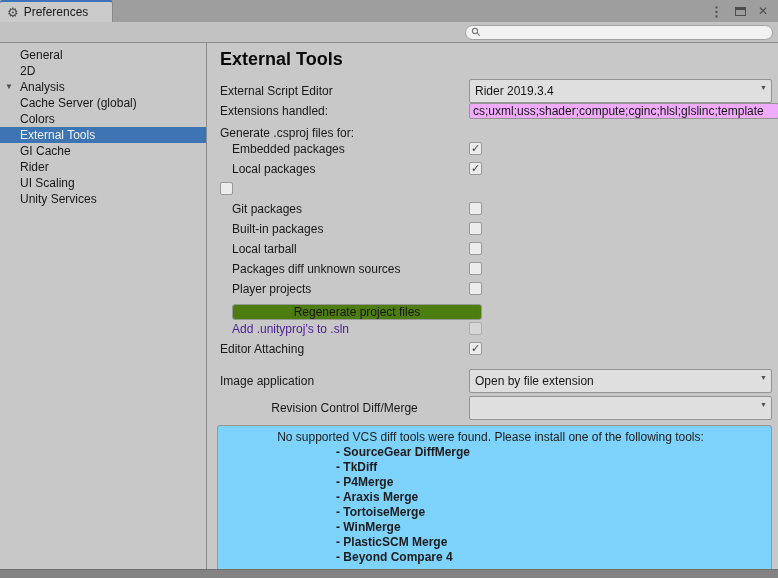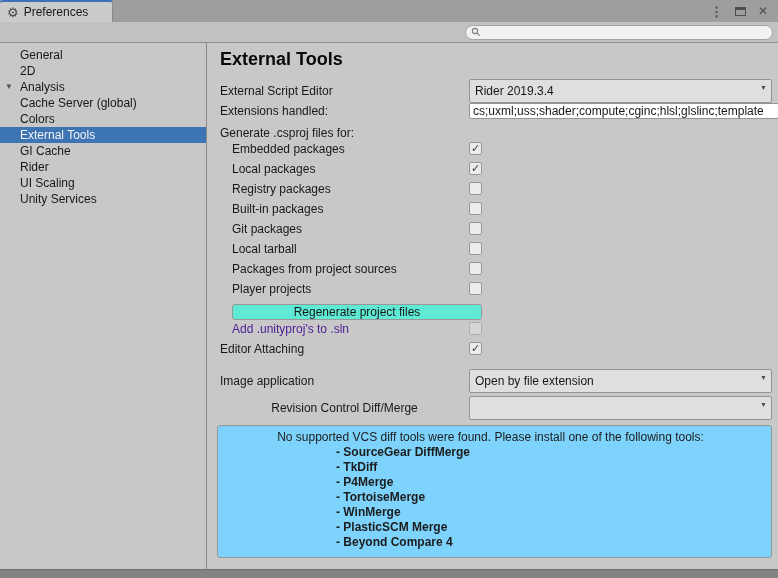--- a/index.html
+++ b/index.html
@@ -45,32 +45,32 @@
   .section-lbl { height:18px; line-height:18px; margin-top:4px; }
   .cbrow { display:flex; align-items:flex-start; height:20px; }
   .cbrow > .lbl { flex:0 0 249px; padding-left:12px; }
   .select {
     flex:1; height:24px; background:#dfdfdf; border:1px solid #949494; border-radius:2px;
     position:relative; display:flex; align-items:center; padding:0 16px 0 5px;
     white-space:nowrap; overflow:hidden;
   }
   .select .arrow { position:absolute; right:4px; top:4px; font-size:7px; color:#4f4f4f; }
   .textfield {
-    flex:1; height:16px; background:#ffffff; border:1px solid #949494; border-radius:2px;
+    flex:1; height:16px; background:#f0abfc; border:1px solid #949494; border-radius:2px;
     display:flex; align-items:center; padding:0 3px; white-space:nowrap; overflow:hidden;
     margin-right:-7px;
   }
   .checkbox {
     width:13px; height:13px; background:#ececec; border:1px solid #989898; border-radius:2px;
     display:flex; align-items:center; justify-content:center;
     font-size:11px; line-height:1; color:#3b3b3b; flex:none;
   }
   .btnrow { height:20px; display:flex; align-items:center; }
   .btn {
-    margin-left:12px; width:250px; height:16px; background:#5eead4;
+    margin-left:12px; width:250px; height:16px; background:#4d7c0f;
     border:1px solid #979797; border-radius:3px;
     display:flex; align-items:center; justify-content:center;
   }
   .disabled-row { color:#4c1d95; }
   .checkbox.off-disabled { background:#d6d6d6; border-color:#aeaeae; }
   .gap10 { margin-top:10px; }
   .gap9  { margin-top:9px;text-align:center; }
   
   .vcsbox {
     margin:8px 0 0 -3px; border:1px solid #979797; border-radius:3px;
@@ -152,45 +152,44 @@
             <span>✓</span>
           </div>
       </div>
       <div class="cbrow">
         <span class="lbl">Local packages</span>
         <div class="checkbox">
             <span>✓</span>
           </div>
       </div>
       <div class="cbrow">
-        <span class="lbl">Registry packages</span>
+        <div class="checkbox">
+            <span></span>
+          </div>
+      </div>
+      <div class="cbrow">
+        <span class="lbl">Git packages</span>
         <div class="checkbox">
             <span></span>
           </div>
       </div>
       <div class="cbrow">
         <span class="lbl">Built-in packages</span>
         <div class="checkbox">
             <span></span>
           </div>
       </div>
       <div class="cbrow">
-        <span class="lbl">Git packages</span>
-        <div class="checkbox">
-            <span></span>
-          </div>
-      </div>
-      <div class="cbrow">
         <span class="lbl">Local tarball</span>
         <div class="checkbox">
             <span></span>
           </div>
       </div>
       <div class="cbrow">
-        <span class="lbl">Packages from project sources</span>
+        <span class="lbl">Packages diff unknown sources</span>
         <div class="checkbox">
             <span></span>
           </div>
       </div>
       <div class="cbrow">
         <span class="lbl">Player projects</span>
         <div class="checkbox">
             <span></span>
           </div>
       </div>
@@ -227,20 +226,21 @@
           <span></span>
           <span class="arrow">▼</span>
         </div>
       </div>
 
       <div class="vcsbox">
         <div class="vcs-head">No supported VCS diff tools were found. Please install one of the following tools:</div>
         <div class="vcs-item">- SourceGear DiffMerge</div>
         <div class="vcs-item">- TkDiff</div>
         <div class="vcs-item">- P4Merge</div>
+        <div class="vcs-item">- Araxis Merge</div>
         <div class="vcs-item">- TortoiseMerge</div>
         <div class="vcs-item">- WinMerge</div>
         <div class="vcs-item">- PlasticSCM Merge</div>
         <div class="vcs-item">- Beyond Compare 4</div>
       </div>
     </div>
   </div>
 
   <div class="footer"></div>
 </div>

